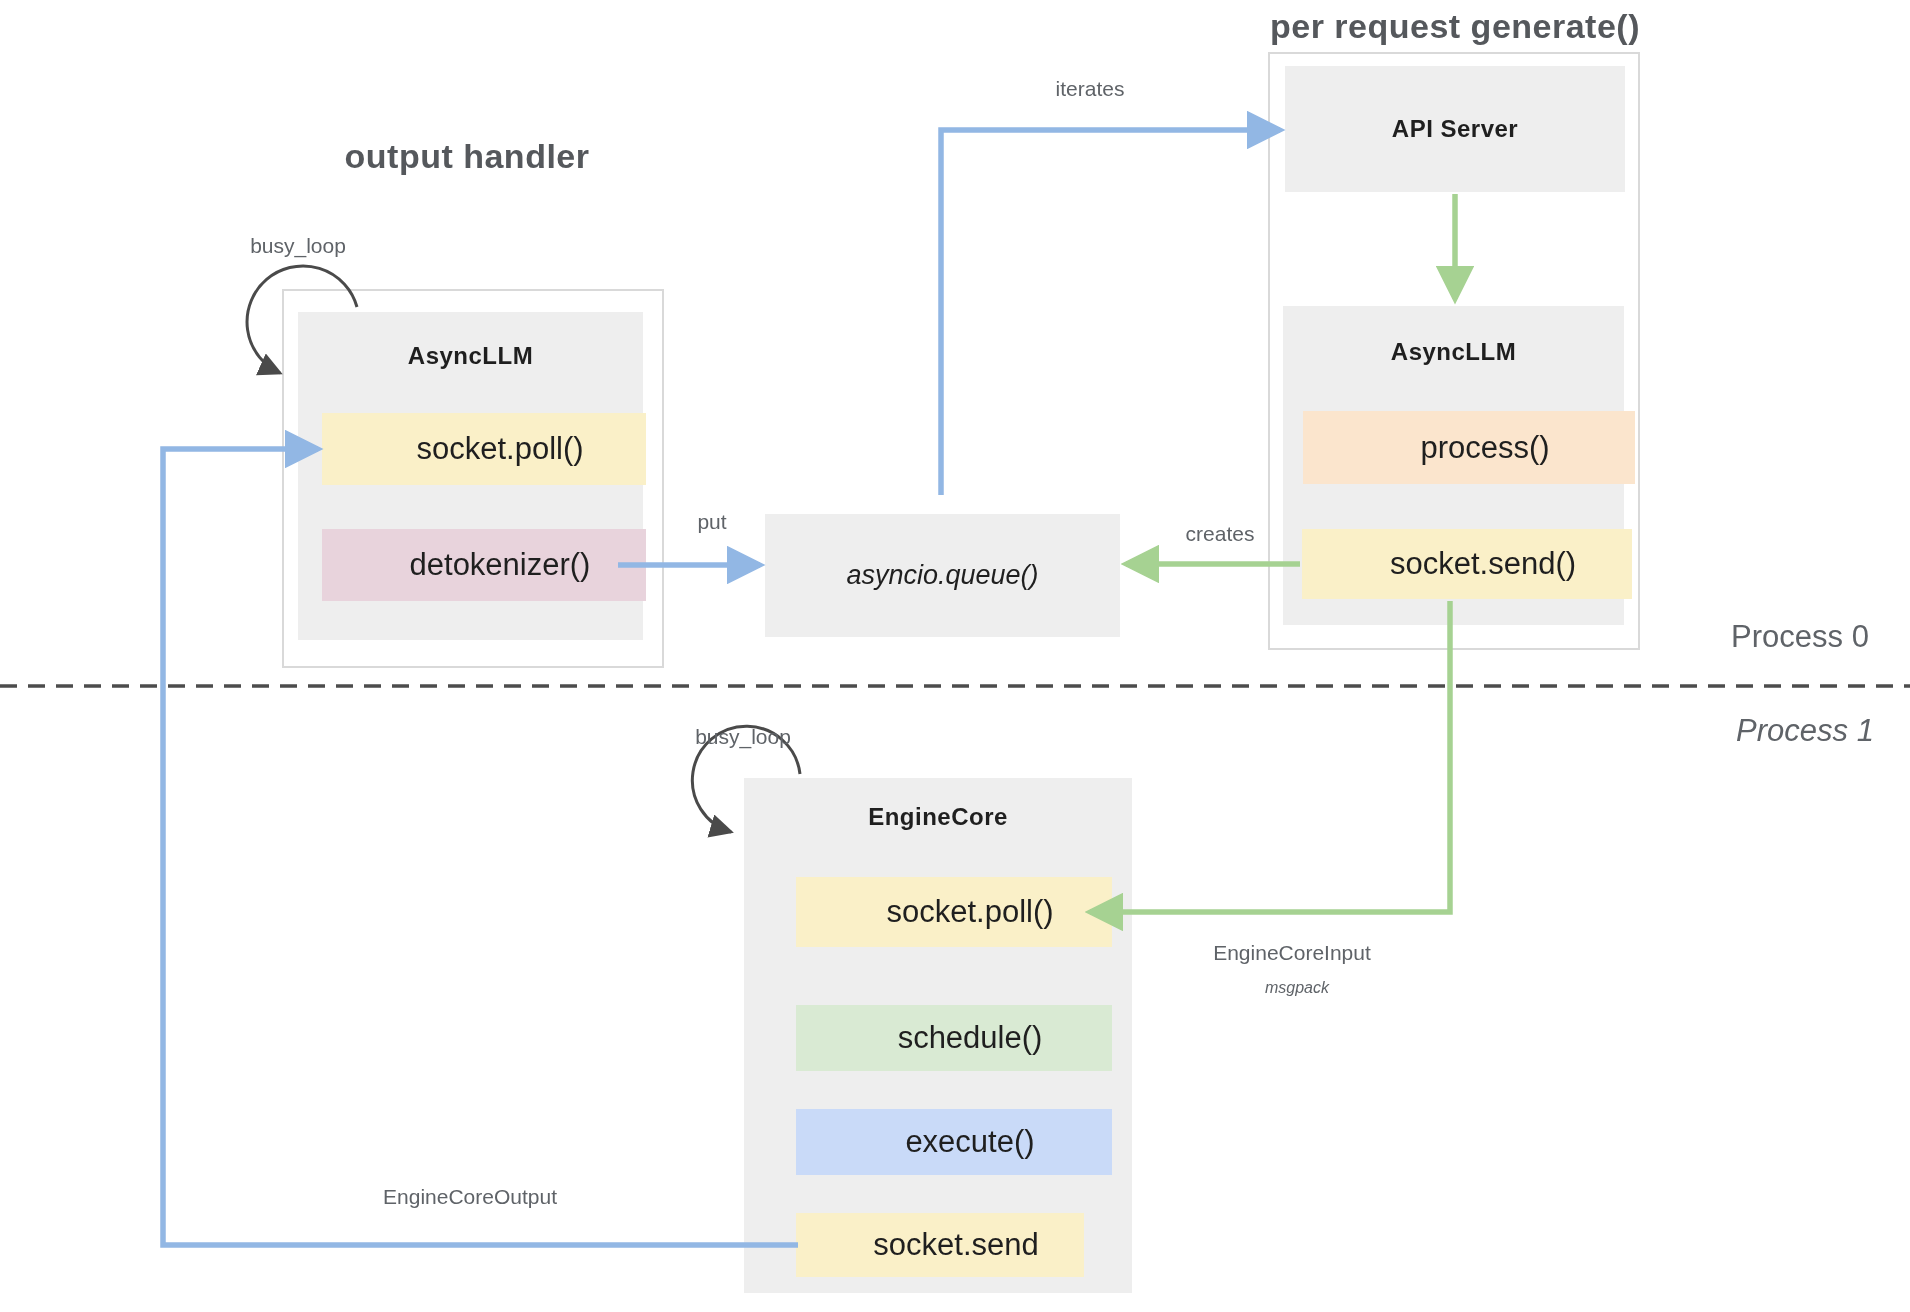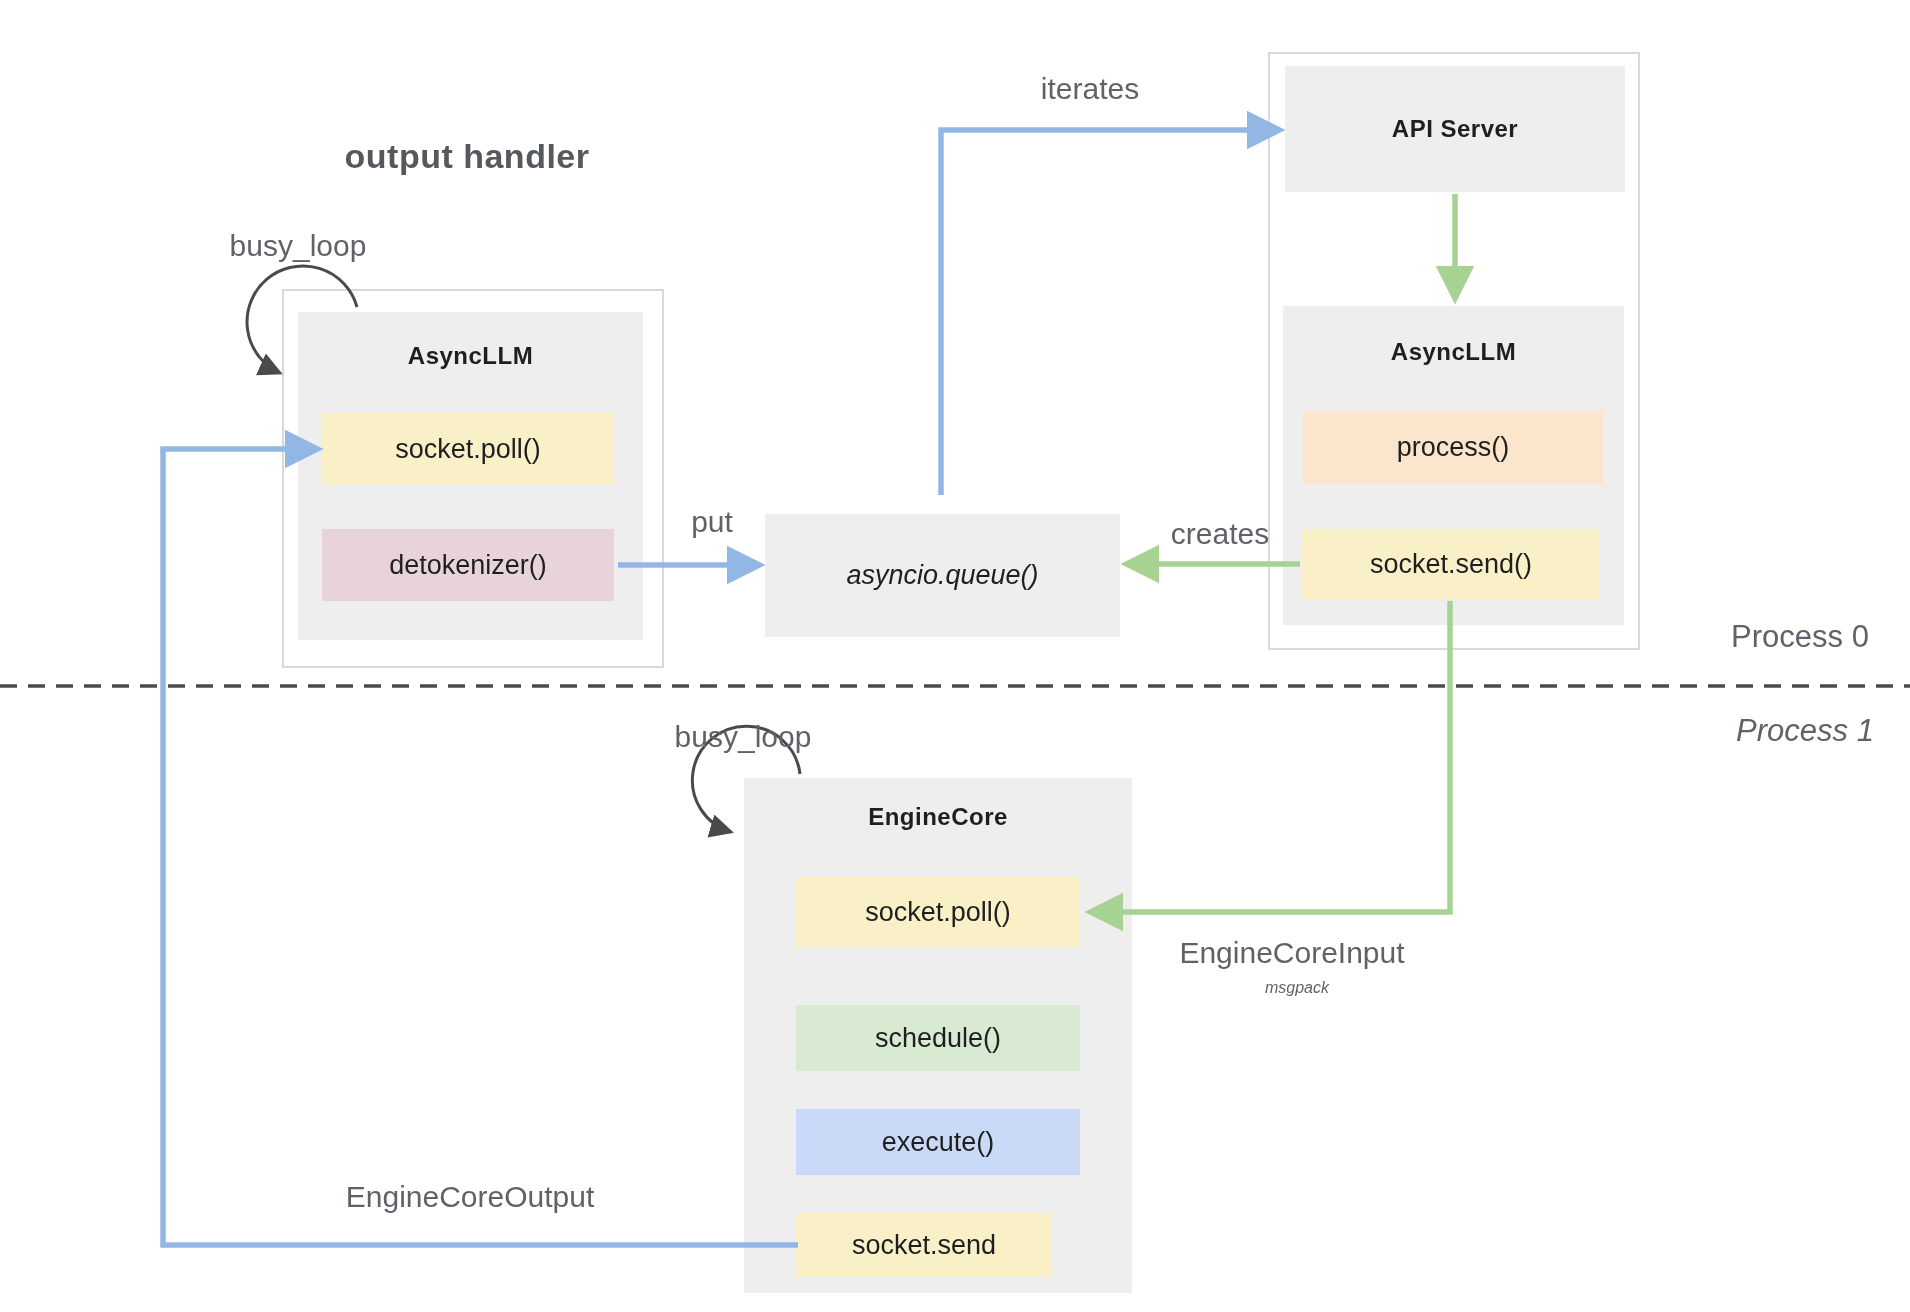--- a/index.html
+++ b/index.html
@@ -3,28 +3,28 @@
 <meta charset="utf-8">
 <style>
   html,body { margin:0; padding:0; background:#ffffff; }
   .canvas {
     position:relative; width:1910px; height:1312px; background:#ffffff;
     font-family:"Liberation Sans", sans-serif; overflow:hidden;
   }
   .container-outline { position:absolute; background:#ffffff; border:2px solid var(--container_border); box-sizing:border-box; }
   .graybox { position:absolute; background:var(--box_gray); }
   .box-title { position:absolute; left:0; right:0; text-align:center; font-weight:bold; font-size:24px; color:var(--text_dark); letter-spacing:.5px; }
-  .method { position:absolute; display:flex; align-items:center; justify-content:center; font-size:27px; color:var(--text_dark); }
+  .method { position:absolute; display:flex; align-items:center; justify-content:center; font-size:31px; color:var(--text_dark);padding-left:32px; }
   .fill-yellow { background:var(--yellow); }
   .fill-pink   { background:var(--pink); }
   .fill-peach  { background:var(--peach); }
   .fill-green  { background:var(--green_fill); }
   .fill-blue   { background:var(--blue_fill); }
   .queue-box { position:absolute; background:var(--box_gray); display:flex; align-items:center; justify-content:center; font-size:27px; color:var(--text_dark); }
-  .lbl { position:absolute; transform:translate(-50%,-50%); font-size:30px; color:var(--label_gray); white-space:nowrap; }
+  .lbl { position:absolute; transform:translate(-50%,-50%); font-size:21px; color:var(--label_gray); white-space:nowrap; }
   .lbl.big-title { font-weight:bold; font-size:34px; color:var(--title_gray); letter-spacing:.5px; }
   .lbl.proc { font-size:31px; }
   .lbl.italic { font-style:italic; font-size:16px; }
   svg.overlay { position:absolute; left:0; top:0; pointer-events:none; }
 </style>
 </head>
 <body>
 
 <div class="canvas">
 
@@ -83,20 +83,21 @@
 
     <polyline points="1450,601 1450,912 1090,912" fill="none" stroke="var(--arrow_green)" stroke-width="5.5" marker-end="url(#arrowGreen)"></polyline>
 
     <polyline points="798,1245 163,1245 163,449 318,449" fill="none" stroke="var(--arrow_blue)" stroke-width="5.5" marker-end="url(#arrowBlue)"></polyline>
 
     <path d="M 357 307 A 56 56 0 1 0 280 373" fill="none" stroke="var(--arrow_dark)" stroke-width="3" marker-end="url(#arrowDark)"></path>
     <path d="M 800 774 A 54 54 0 1 0 731 832" fill="none" stroke="var(--arrow_dark)" stroke-width="3" marker-end="url(#arrowDark)"></path>
   </svg>
 
   <div class="lbl big-title" style="left:467px; top:156px;">output handler</div>
+  <div class="lbl big-title" style="left:1455px; top:26px;">per request generate()</div>
 
   <div class="lbl" style="left:298px; top:246px;">busy_loop</div>
   <div class="lbl" style="left:743px; top:737px;">busy_loop</div>
 
   <div class="lbl" style="left:1090px; top:89px;">iterates</div>
   <div class="lbl" style="left:712px; top:522px;">put</div>
   <div class="lbl" style="left:1220px; top:534px;">creates</div>
 
   <div class="lbl" style="left:1292px; top:953px;">EngineCoreInput</div>
   <div class="lbl italic" style="left:1297px; top:988px;">msgpack</div>

